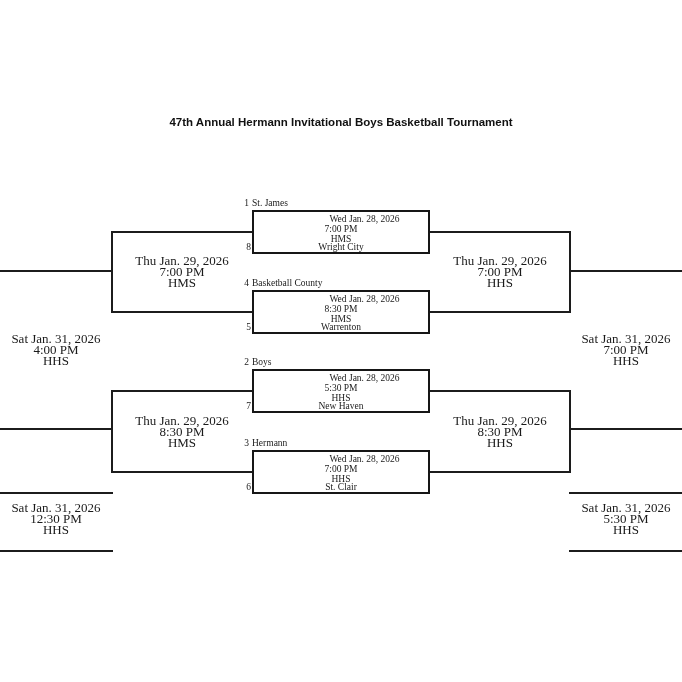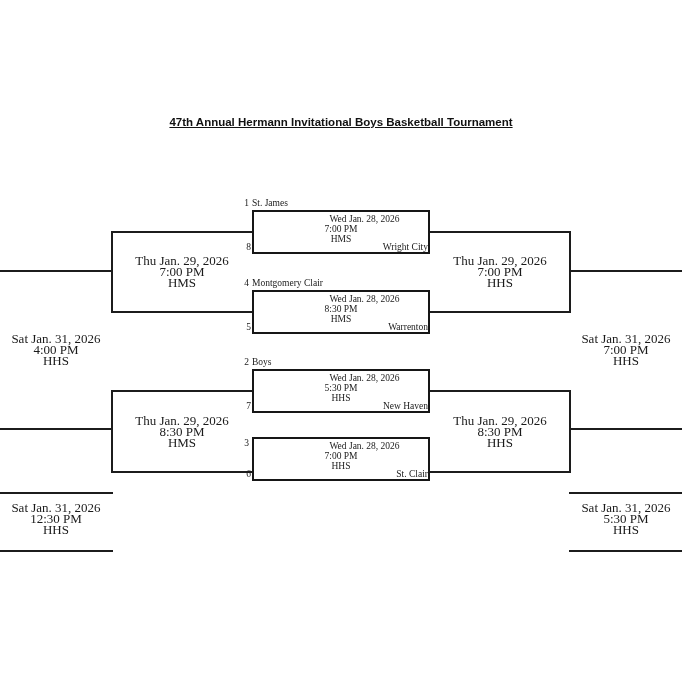--- a/index.html
+++ b/index.html
@@ -3,30 +3,30 @@
 <meta charset="utf-8">
 <style>
   html,body{margin:0;padding:0;background:#fff;}
   .page{
     position:relative;width:682px;height:682px;background:#ffffff;
     overflow:hidden;font-family:"Liberation Serif",serif;color:#1a1a1a;
   }
   .title-wrap{
     position:absolute;left:0;top:116px;width:682px;text-align:center;
     font-family:"Liberation Sans",sans-serif;font-weight:bold;
-    font-size:11.5px;line-height:13px;color:#111;text-decoration:underline;
+    font-size:11.5px;line-height:13px;color:#111;
   }
   .hline{position:absolute;height:2px;background:#1c1c1c;}
   .vline{position:absolute;width:2px;background:#1c1c1c;}
   .game{position:absolute;left:252px;width:178px;font-size:9.5px;}
   .team-top{height:13px;line-height:13px;}
   .gbox{position:relative;height:40px;border:2px solid #161616;text-align:center;background:#fff;}
   .grow{height:10px;line-height:10px;}
   .grow.first{margin-top:2px;padding-left:47px;}
-  .team-bottom{position:absolute;left:0;bottom:0;width:100%;height:10px;line-height:10px;text-align:right;}
+  .team-bottom{position:absolute;left:0;bottom:0;width:100%;height:10px;line-height:10px;text-align:center;}
   .seed{position:absolute;width:14px;text-align:right;font-size:9.5px;}
   .seed-top{left:-17px;top:0;height:13px;line-height:13px;}
   .seed-bottom{left:-17px;bottom:0;height:10px;line-height:10px;}
   .meet{position:absolute;text-align:center;font-size:13px;line-height:10.8px;}
 </style>
 </head>
 <body>
 
 <div class="page">
 
@@ -65,21 +65,21 @@
       <div class="grow first">Wed Jan. 28, 2026</div>
       <div class="grow">7:00 PM</div>
       <div class="grow">HMS</div>
       <div class="team-bottom">Wright City</div>
       <div class="seed seed-bottom">8</div>
     </div>
   </div>
 
   <div class="game" style="top:277px">
     <div class="seed seed-top">4</div>
-    <div class="team-top">Montgomery Clair</div>
+    <div class="team-top">Basketball County</div>
     <div class="gbox">
       <div class="grow first">Wed Jan. 28, 2026</div>
       <div class="grow">8:30 PM</div>
       <div class="grow">HMS</div>
       <div class="team-bottom">Warrenton</div>
       <div class="seed seed-bottom">5</div>
     </div>
   </div>
 
   <div class="game" style="top:356px">
@@ -89,20 +89,21 @@
       <div class="grow first">Wed Jan. 28, 2026</div>
       <div class="grow">5:30 PM</div>
       <div class="grow">HHS</div>
       <div class="team-bottom">New Haven</div>
       <div class="seed seed-bottom">7</div>
     </div>
   </div>
 
   <div class="game" style="top:437px">
     <div class="seed seed-top">3</div>
+    <div class="team-top">Hermann</div>
     <div class="gbox">
       <div class="grow first">Wed Jan. 28, 2026</div>
       <div class="grow">7:00 PM</div>
       <div class="grow">HHS</div>
       <div class="team-bottom">St. Clair</div>
       <div class="seed seed-bottom">6</div>
     </div>
   </div>
 
   <div class="meet" style="left:112px;top:256px;width:140px">

